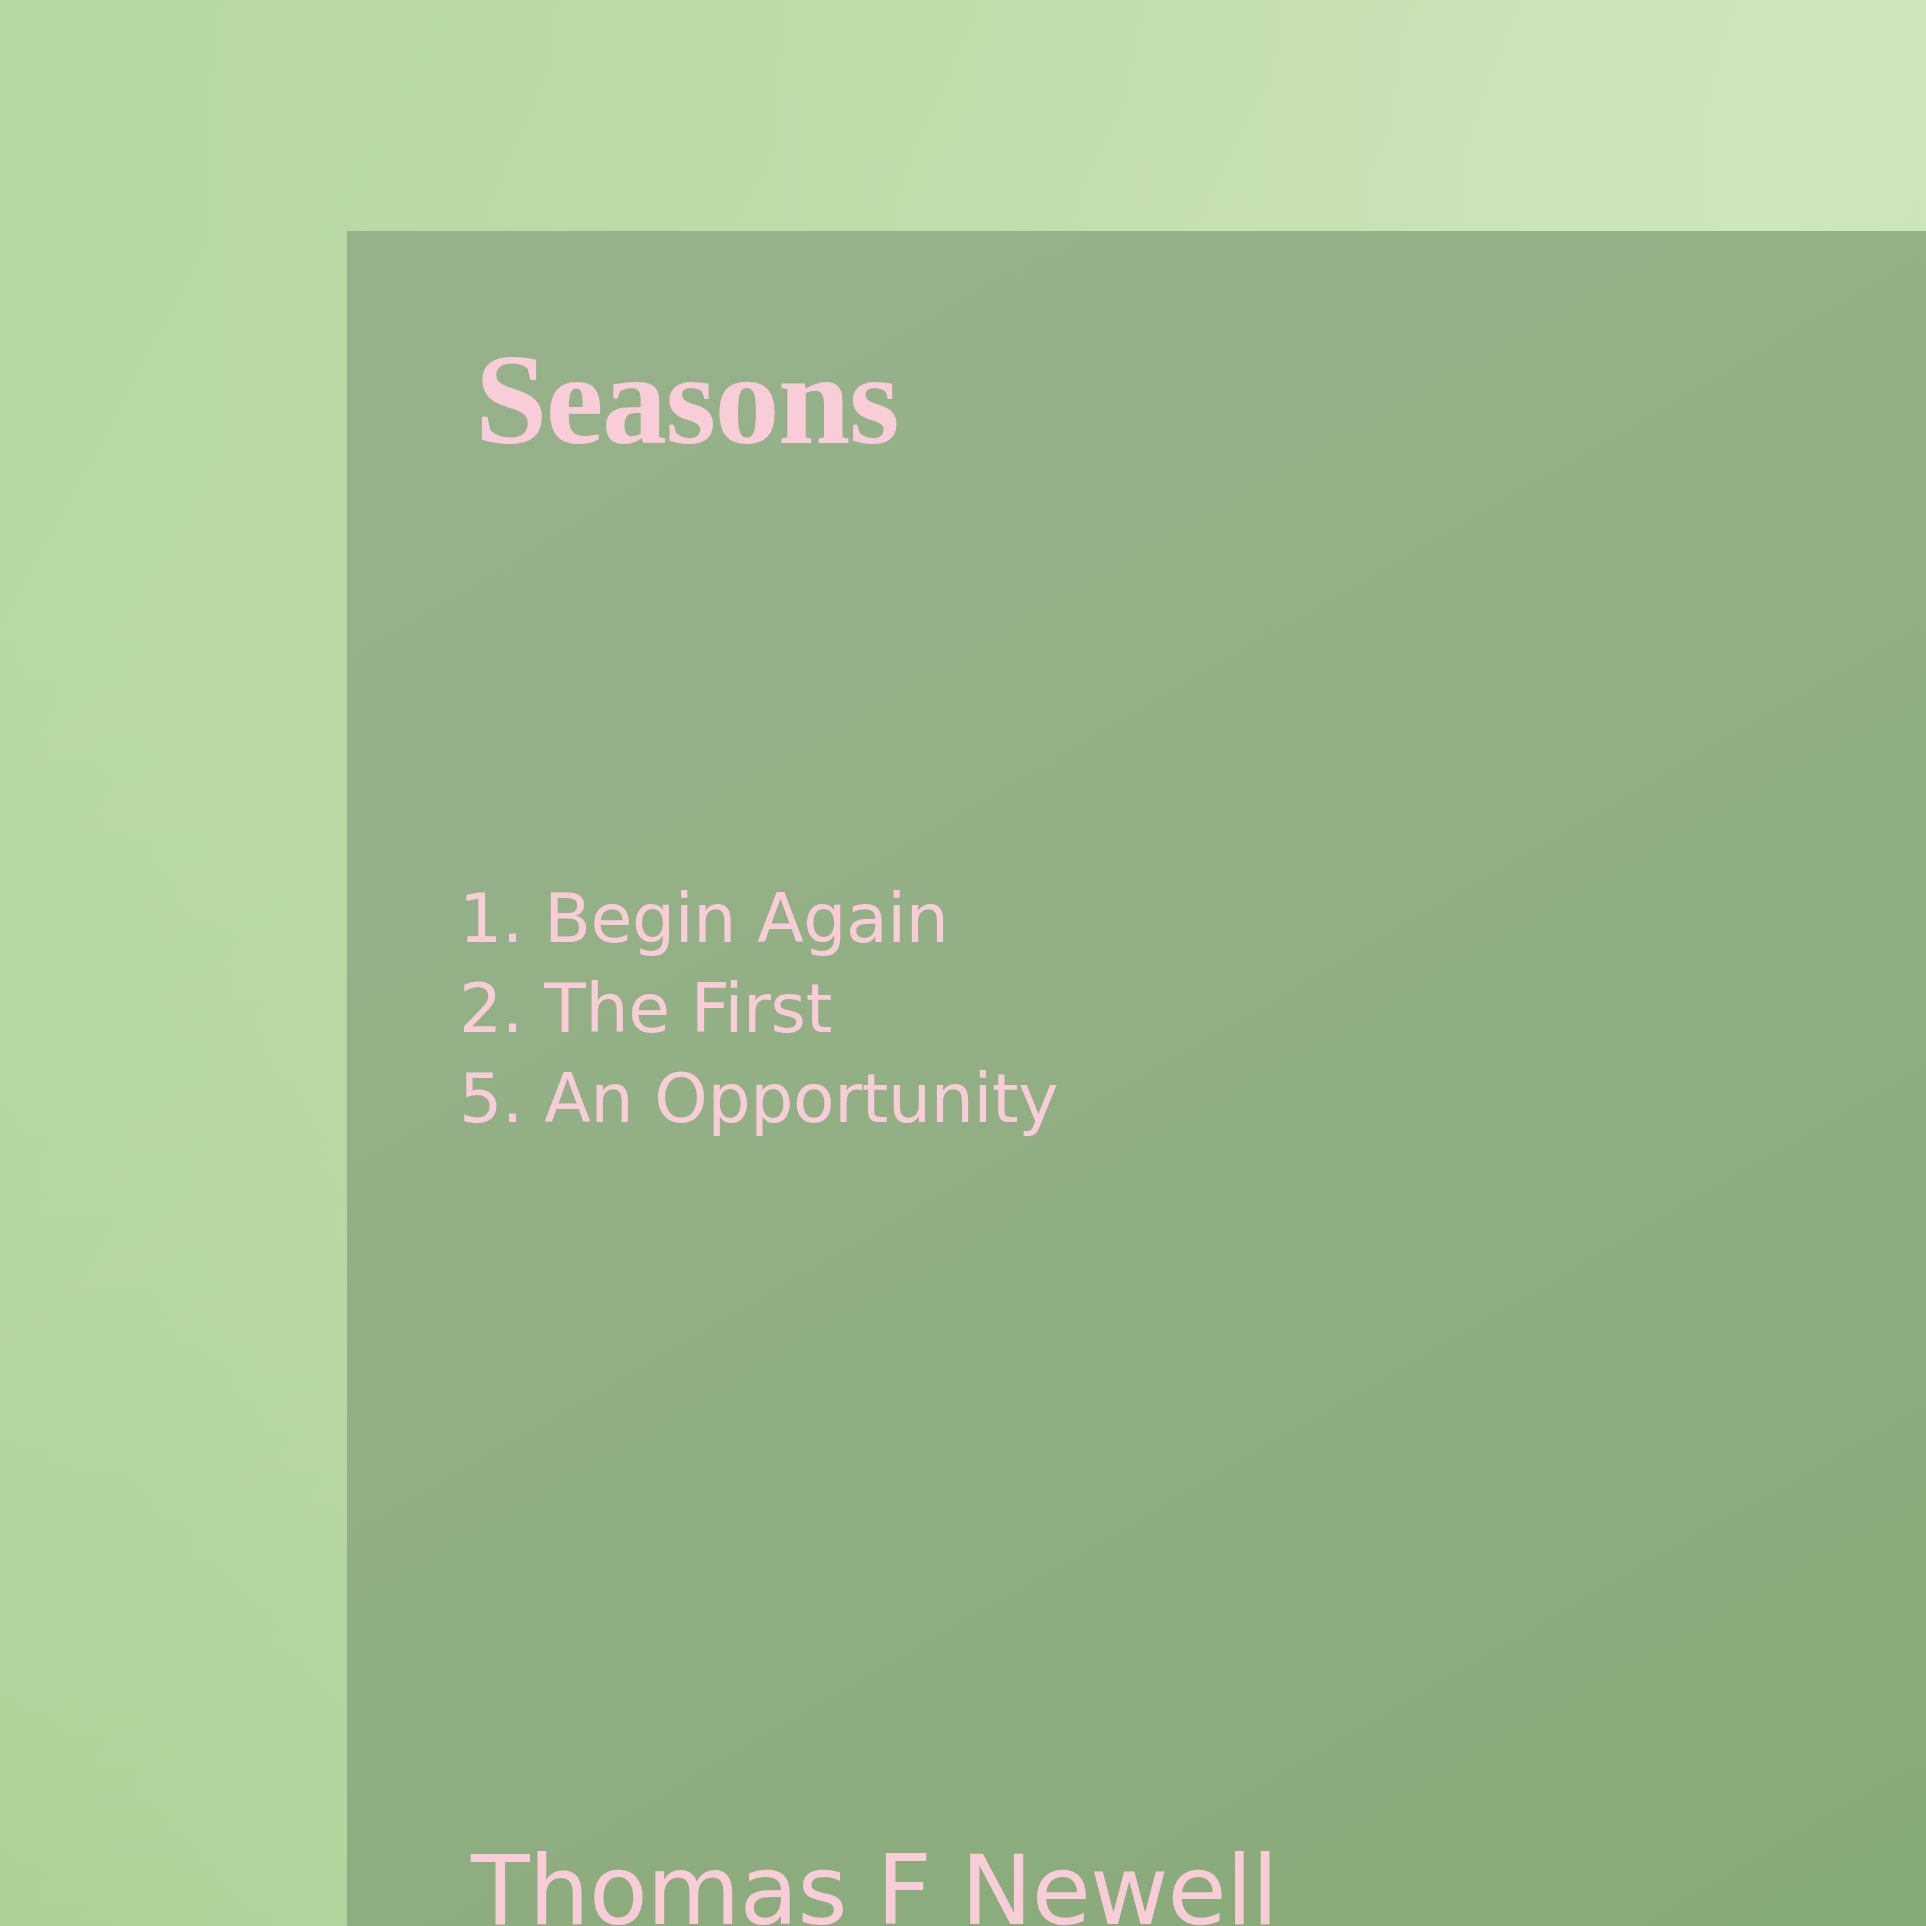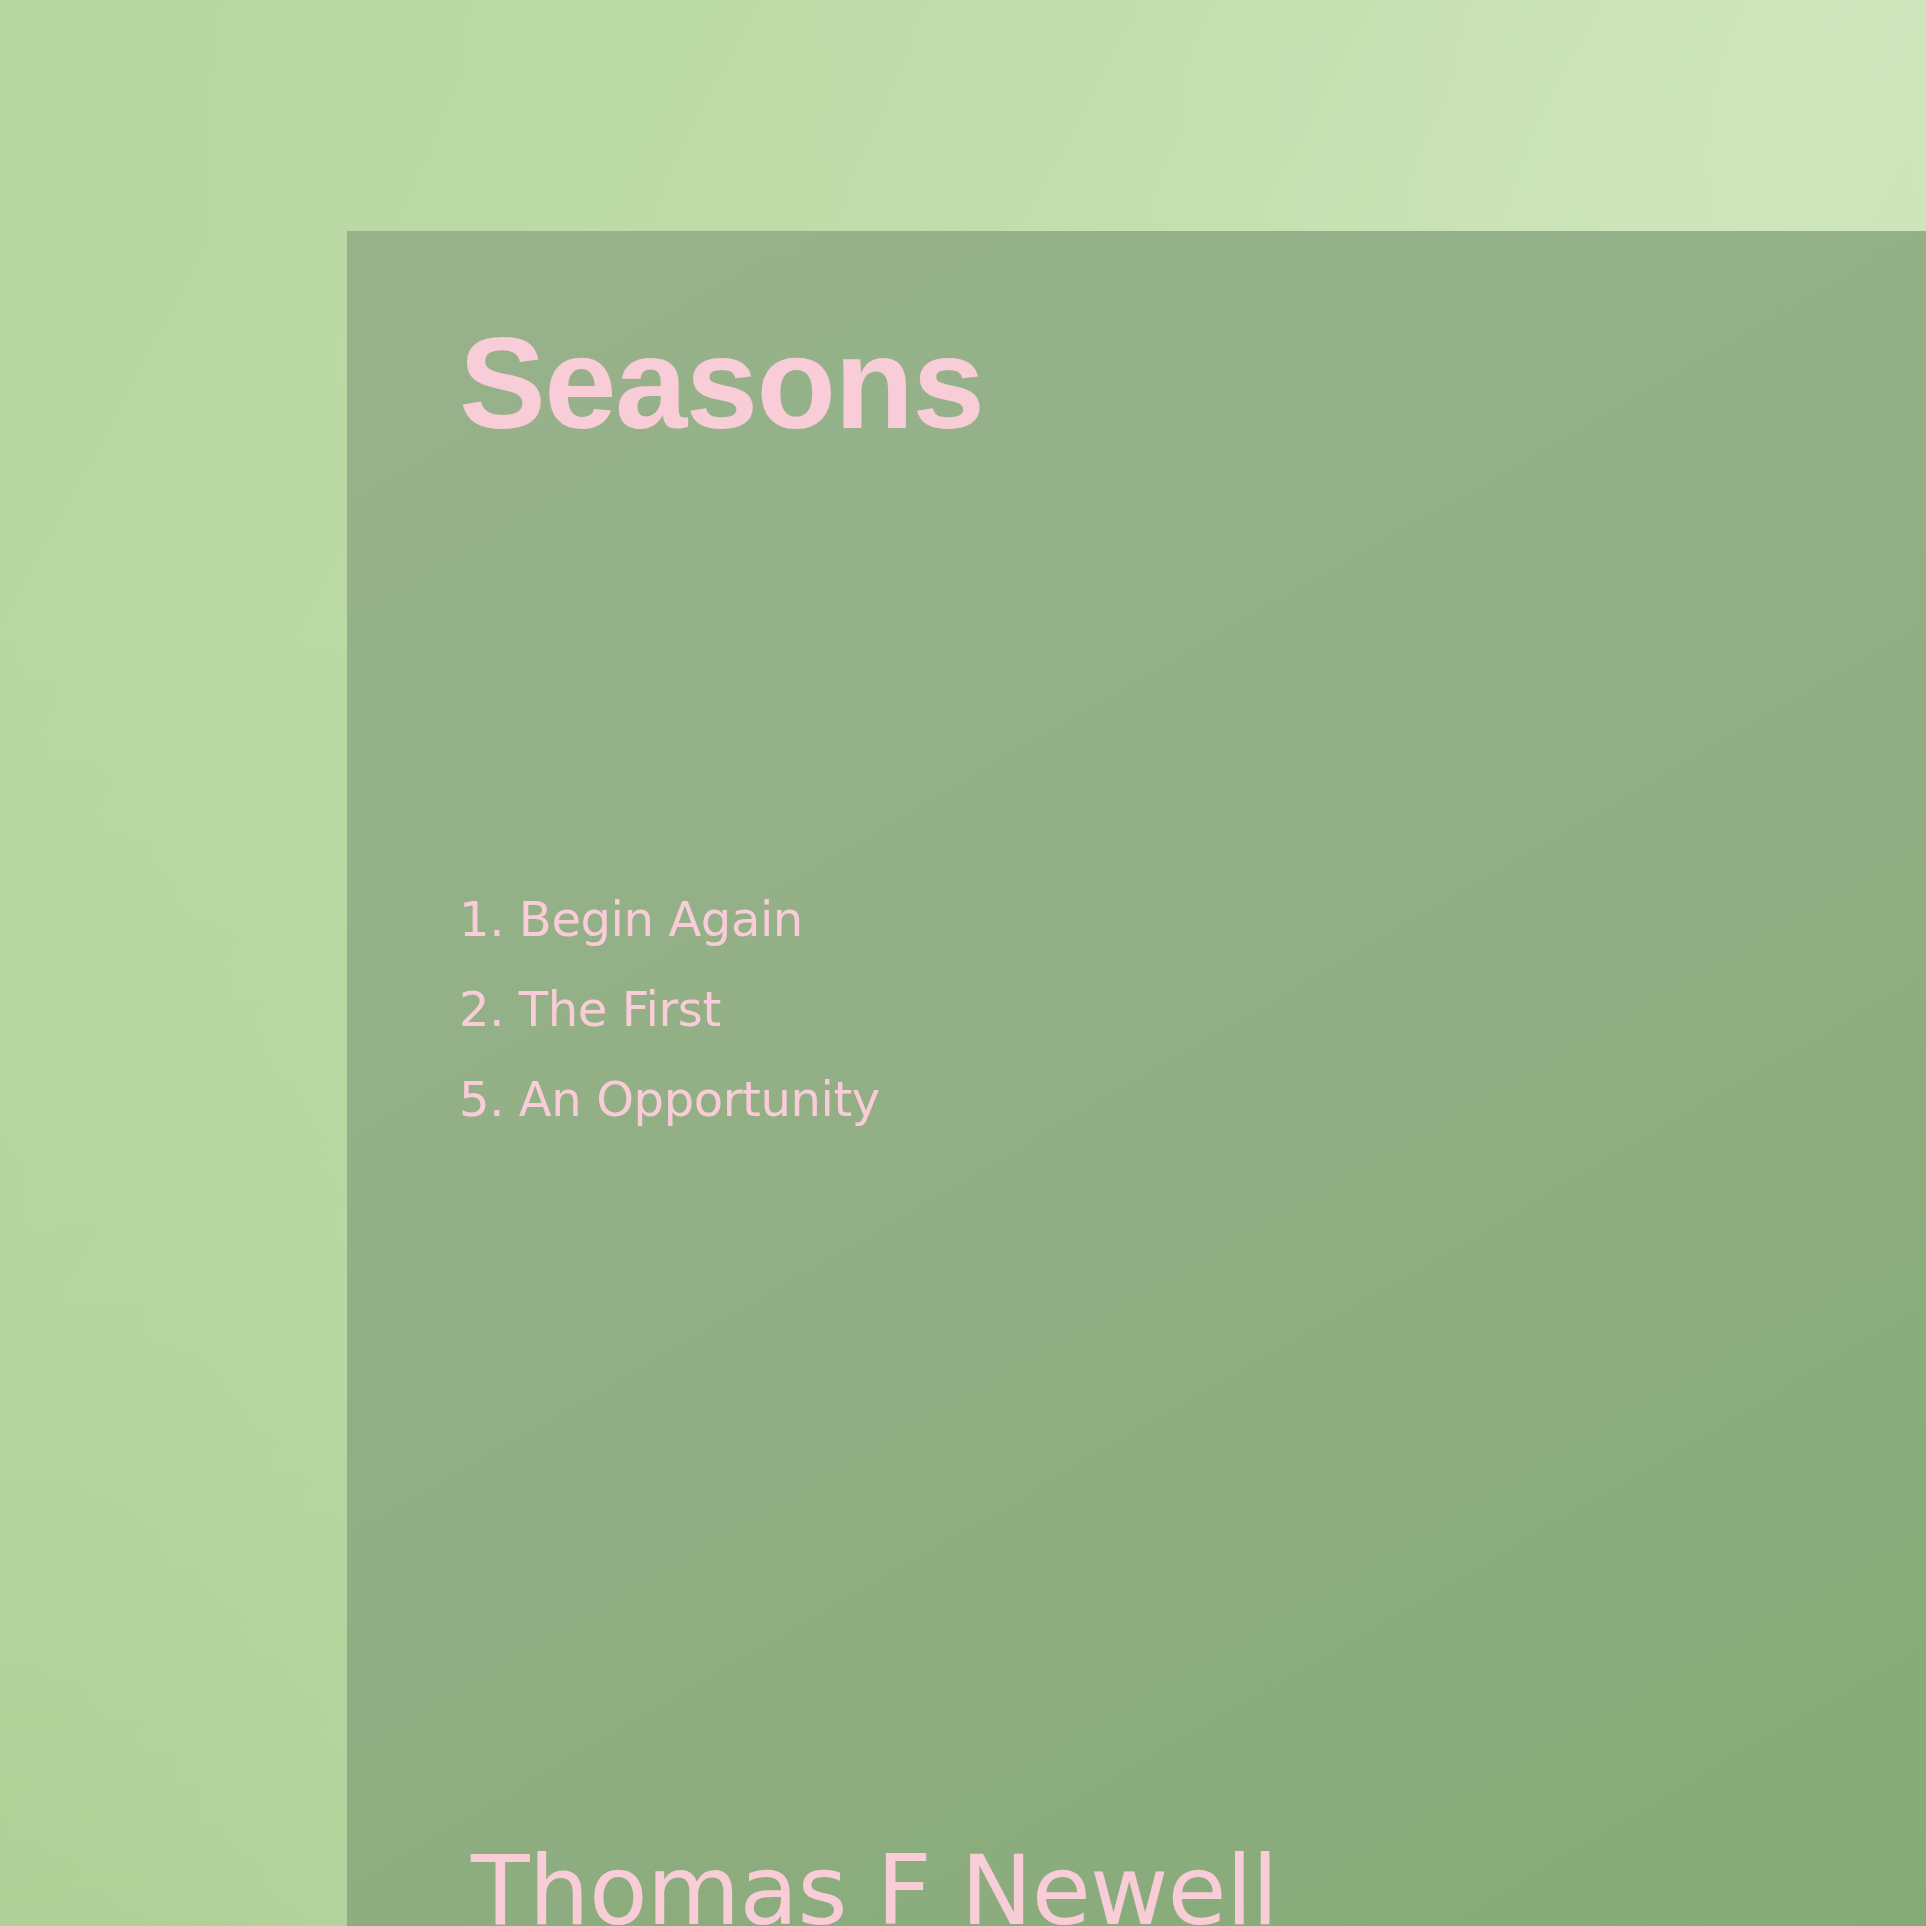--- a/index.html
+++ b/index.html
@@ -80,42 +80,42 @@
                 rgba(255,255,255,0.00) 22deg,
                 rgba(255,255,255,0.00) 360deg);
     pointer-events: none;
   }
 
   
   .album-title {
     position: absolute;
     left: 112px;
     top: 87px;
-    margin: 0;
-    font-family: Liberation Sans, sans-serif;
+    margin: 16px;
+    font-family: Liberation Serif, serif;
     font-weight: 700;
     font-size: 130px;
     line-height: 1;
     letter-spacing: -1.5px;
     color: #f9cdd7;
     white-space: nowrap;
   }
 
   .tracklist {
     position: absolute;
     left: 112px;
     top: 643px;
     margin: 0;
     padding: 0;
     list-style: none;
   }
   .track {
     font-family: "DejaVu Sans", sans-serif;
     font-weight: 400;
-    font-size: 48px;
+    font-size: 68px;
     line-height: 90px;
     letter-spacing: -0.4px;
     color: #f9cdd7;
     white-space: nowrap;
   }
   .track-num {
     display: inline;
   }
   .track-name {
     display: inline;

